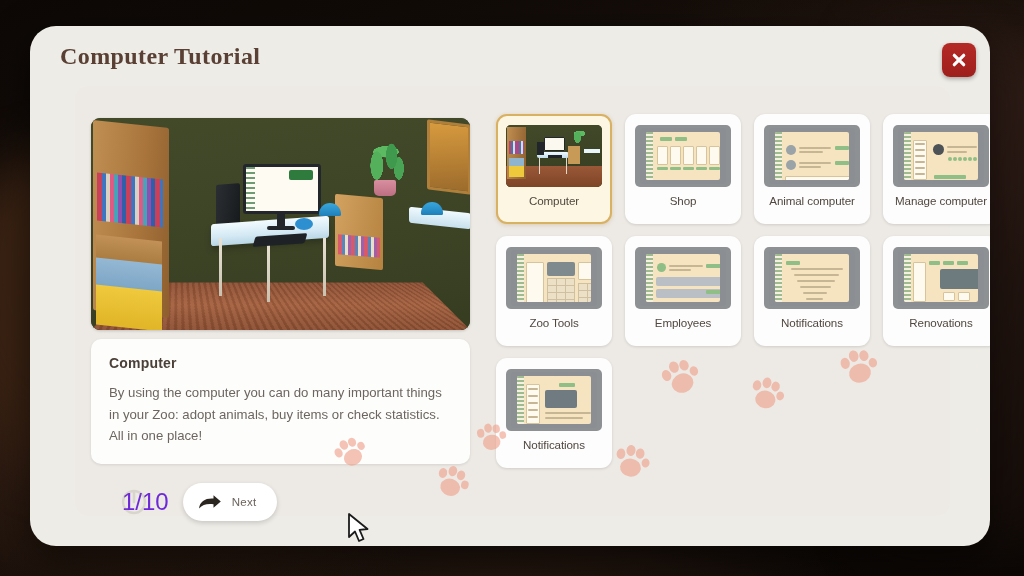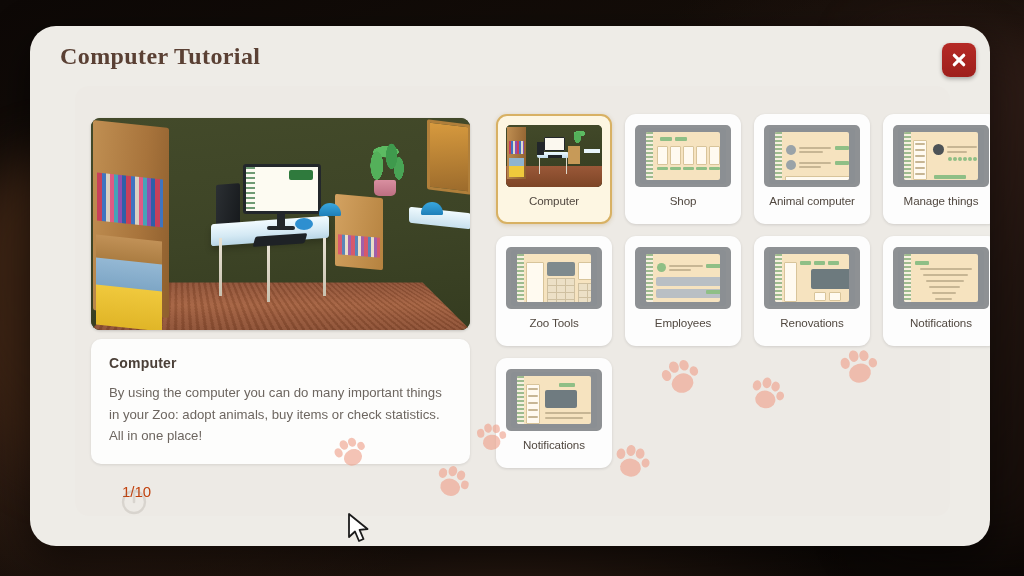--- a/index.html
+++ b/index.html
@@ -308,22 +308,22 @@
     box-shadow: 0 2px 5px rgba(0,0,0,.16);
     cursor: pointer;
     font-family: "Liberation Sans", sans-serif;
   }
   .nav-label {
     font-size: 11.5px;
     color: #6b635c;
     letter-spacing: .3px;
   }
   #page-counter {
-    font-size: 15px;
-    color: #c2410c;
+    font-size: 24px;
+    color: #6d28d9;
     font-family: "Liberation Sans", sans-serif;
   }
 
   
   #thumb-grid {
     position: absolute;
     left: 466px;
     top: 88px;
     width: 510px;
     display: flex;
@@ -495,20 +495,26 @@
   <div id="nav-row">
 
     <svg id="power-icon" viewBox="0 0 32 32">
       <circle cx="16" cy="16" r="11" fill="none" stroke="#8a8176" stroke-width="2.4"></circle>
       <line x1="16" y1="6" x2="16" y2="16" stroke="#8a8176" stroke-width="2.6" stroke-linecap="round"></line>
     </svg>
 
 
     <span id="page-counter">1/10</span>
 
+    <button class="nav-btn">
+      <svg width="26" height="20" viewBox="0 0 26 20">
+        <path d="M16.5 3.2 L23.8 9.4 L16.5 15.8 L16.5 12.2 C10 11.4 5.5 12.6 2 16.6 C3 9.2 8.5 6 16.5 6.6 Z" fill="#2b2520"></path>
+      </svg>
+      <span class="nav-label">Next</span>
+    </button>
   </div>
 
   <div id="thumb-grid">
       <div class="thumb-card selected">
         <div class="thumb-img" style="background: transparent;">
           <div id="thumb-scene">
   <div class="mini" style="inset:0;background:linear-gradient(175deg,#434a2a,#353c20)"></div>
   <div class="mini" style="left:0;right:0;bottom:0;height:34%;background:linear-gradient(180deg,#9a5838,#7d4526)"></div>
   <div class="mini" style="left:1px;top:2px;width:19px;height:52px;background:linear-gradient(95deg,#c08f52,#8e5f2e)"></div>
   <div class="mini" style="left:3px;top:16px;width:15px;height:13px;background:repeating-linear-gradient(90deg,#c8405a 0 2px,#3f74c0 2px 4px,#e0dccd 4px 6px,#8e4fb0 6px 8px)"></div>
@@ -583,21 +589,21 @@
               <div class="ts-circle" style="left:44px;top:25px;width:4px;height:4px;background:#8fbf86"></div>
               <div class="ts-circle" style="left:49px;top:25px;width:4px;height:4px;background:#8fbf86"></div>
               <div class="ts-circle" style="left:54px;top:25px;width:4px;height:4px;background:#8fbf86"></div>
               <div class="ts-circle" style="left:59px;top:25px;width:4px;height:4px;background:#8fbf86"></div>
               <div class="ts-circle" style="left:64px;top:25px;width:4px;height:4px;background:#8fbf86"></div>
               <div class="ts-circle" style="left:69px;top:25px;width:4px;height:4px;background:#8fbf86"></div>
               <div class="ts-bar" style="left:30px;top:43px;width:32px"></div>
             </div>
           </div>
         </div>
-        <div class="thumb-label">Manage things</div>
+        <div class="thumb-label">Manage computer</div>
       </div>
       <div class="thumb-card">
         <div class="thumb-img">
           <div class="tablet">
             <div class="tablet-screen">
               <div class="ts-box" style="left:9px;top:8px;width:18px;height:41px"></div>
               <div class="ts-dark" style="left:30px;top:8px;width:28px;height:14px"></div>
               <div class="ts-grid" style="left:30px;top:24px;width:28px;height:25px"></div>
               <div class="ts-box" style="left:61px;top:8px;width:16px;height:18px"></div>
               <div class="ts-grid" style="left:61px;top:29px;width:16px;height:20px"></div>
@@ -619,47 +625,47 @@
               <div class="ts-bar" style="left:60px;top:36px;width:15px"></div>
             </div>
           </div>
         </div>
         <div class="thumb-label">Employees</div>
       </div>
       <div class="thumb-card">
         <div class="thumb-img">
           <div class="tablet">
             <div class="tablet-screen">
+              <div class="ts-bar" style="left:11px;top:7px;width:14px"></div>
+              <div class="ts-line" style="left:16px;top:14px;width:52px"></div>
+              <div class="ts-line" style="left:19px;top:20px;width:45px"></div>
+              <div class="ts-line" style="left:22px;top:26px;width:38px"></div>
+              <div class="ts-line" style="left:25px;top:32px;width:31px"></div>
+              <div class="ts-line" style="left:28px;top:38px;width:24px"></div>
+              <div class="ts-line" style="left:31px;top:44px;width:17px"></div>
+            </div>
+          </div>
+        </div>
+        <div class="thumb-label">Notifications</div>
+      </div>
+      <div class="thumb-card">
+        <div class="thumb-img">
+          <div class="tablet">
+            <div class="tablet-screen">
               <div class="ts-box" style="left:9px;top:8px;width:13px;height:40px"></div>
               <div class="ts-bar" style="left:25px;top:7px;width:11px"></div>
               <div class="ts-bar" style="left:39px;top:7px;width:11px"></div>
               <div class="ts-bar" style="left:53px;top:7px;width:11px"></div>
               <div class="ts-dark" style="left:36px;top:15px;width:40px;height:20px;background:#6d7a7e"></div>
               <div class="ts-box" style="left:39px;top:38px;width:12px;height:9px"></div>
               <div class="ts-box" style="left:54px;top:38px;width:12px;height:9px"></div>
             </div>
           </div>
         </div>
         <div class="thumb-label">Renovations</div>
-      </div>
-      <div class="thumb-card">
-        <div class="thumb-img">
-          <div class="tablet">
-            <div class="tablet-screen">
-              <div class="ts-bar" style="left:11px;top:7px;width:14px"></div>
-              <div class="ts-line" style="left:16px;top:14px;width:52px"></div>
-              <div class="ts-line" style="left:19px;top:20px;width:45px"></div>
-              <div class="ts-line" style="left:22px;top:26px;width:38px"></div>
-              <div class="ts-line" style="left:25px;top:32px;width:31px"></div>
-              <div class="ts-line" style="left:28px;top:38px;width:24px"></div>
-              <div class="ts-line" style="left:31px;top:44px;width:17px"></div>
-            </div>
-          </div>
-        </div>
-        <div class="thumb-label">Notifications</div>
       </div>
       <div class="thumb-card">
         <div class="thumb-img">
           <div class="tablet">
             <div class="tablet-screen">
               <div class="ts-box" style="left:9px;top:8px;width:14px;height:40px"></div>
               <div class="ts-line" style="left:11px;top:12px;width:10px"></div>
               <div class="ts-line" style="left:11px;top:19px;width:10px"></div>
               <div class="ts-line" style="left:11px;top:26px;width:10px"></div>
               <div class="ts-line" style="left:11px;top:33px;width:10px"></div>

